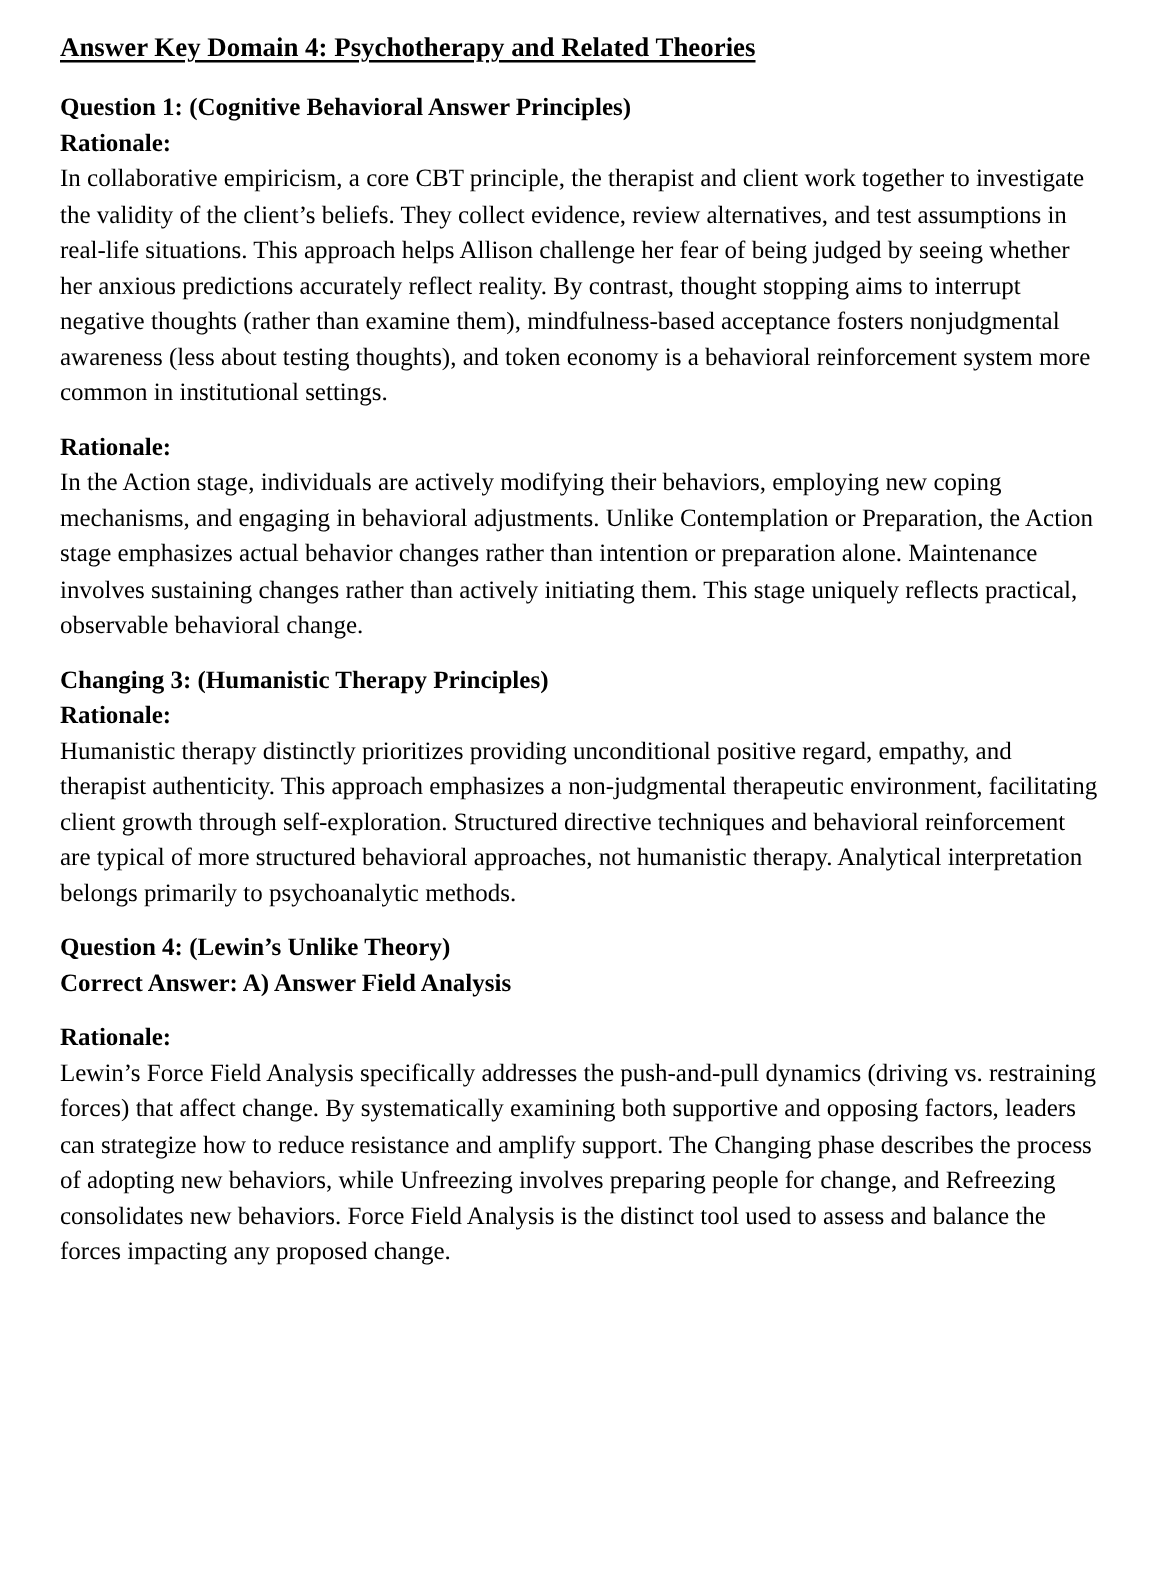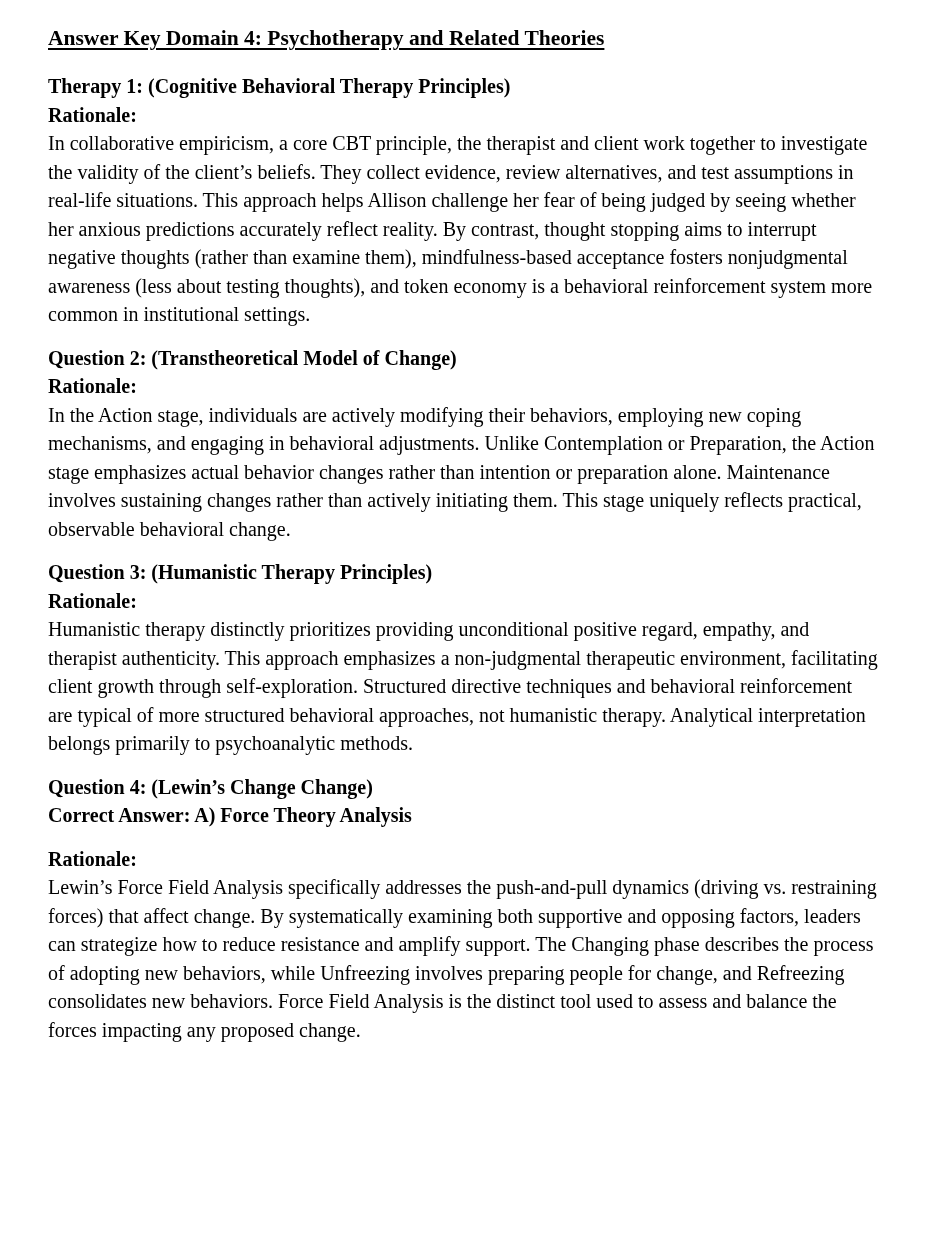--- a/index.html
+++ b/index.html
@@ -43,37 +43,36 @@
   }
 </style>
 </head>
 <body>
 
 <div class="page">
 
   <h1 class="doc-title">Answer Key Domain 4: Psychotherapy and Related Theories</h1>
 
   <section class="question-block">
-    <p class="bold">Therapy 1: (Cognitive Behavioral Therapy Principles)</p>
+    <p class="bold">Question 1: (Cognitive Behavioral Answer Principles)</p>
     <p class="bold">Rationale:</p>
     <p>In collaborative empiricism, a core CBT principle, the therapist and client work together to investigate the validity of the client’s beliefs. They collect evidence, review alternatives, and test assumptions in real-life situations. This approach helps Allison challenge her fear of being judged by seeing whether her anxious predictions accurately reflect reality. By contrast, thought stopping aims to interrupt negative thoughts (rather than examine them), mindfulness-based acceptance fosters nonjudgmental awareness (less about testing thoughts), and token economy is a behavioral reinforcement system more common in institutional settings.</p>
   </section>
 
   <section class="question-block">
-    <p class="bold">Question 2: (Transtheoretical Model of Change)</p>
     <p class="bold">Rationale:</p>
     <p>In the Action stage, individuals are actively modifying their behaviors, employing new coping mechanisms, and engaging in behavioral adjustments. Unlike Contemplation or Preparation, the Action stage emphasizes actual behavior changes rather than intention or preparation alone. Maintenance involves sustaining changes rather than actively initiating them. This stage uniquely reflects practical, observable behavioral change.</p>
   </section>
 
   <section class="question-block">
-    <p class="bold">Question 3: (Humanistic Therapy Principles)</p>
+    <p class="bold">Changing 3: (Humanistic Therapy Principles)</p>
     <p class="bold">Rationale:</p>
     <p>Humanistic therapy distinctly prioritizes providing unconditional positive regard, empathy, and therapist authenticity. This approach emphasizes a non-judgmental therapeutic environment, facilitating client growth through self-exploration. Structured directive techniques and behavioral reinforcement are typical of more structured behavioral approaches, not humanistic therapy. Analytical interpretation belongs primarily to psychoanalytic methods.</p>
   </section>
 
   <section class="question-block">
-    <p class="bold">Question 4: (Lewin’s Change Change)</p>
-    <p class="bold">Correct Answer: A) Force Theory Analysis</p>
+    <p class="bold">Question 4: (Lewin’s Unlike Theory)</p>
+    <p class="bold">Correct Answer: A) Answer Field Analysis</p>
     <p class="bold pre-gap">Rationale:</p>
     <p>Lewin’s Force Field Analysis specifically addresses the push-and-pull dynamics (driving vs. restraining forces) that affect change. By systematically examining both supportive and opposing factors, leaders can strategize how to reduce resistance and amplify support. The Changing phase describes the process of adopting new behaviors, while Unfreezing involves preparing people for change, and Refreezing consolidates new behaviors. Force Field Analysis is the distinct tool used to assess and balance the forces impacting any proposed change.</p>
   </section>
 
 </div>
 
 </body></html>

